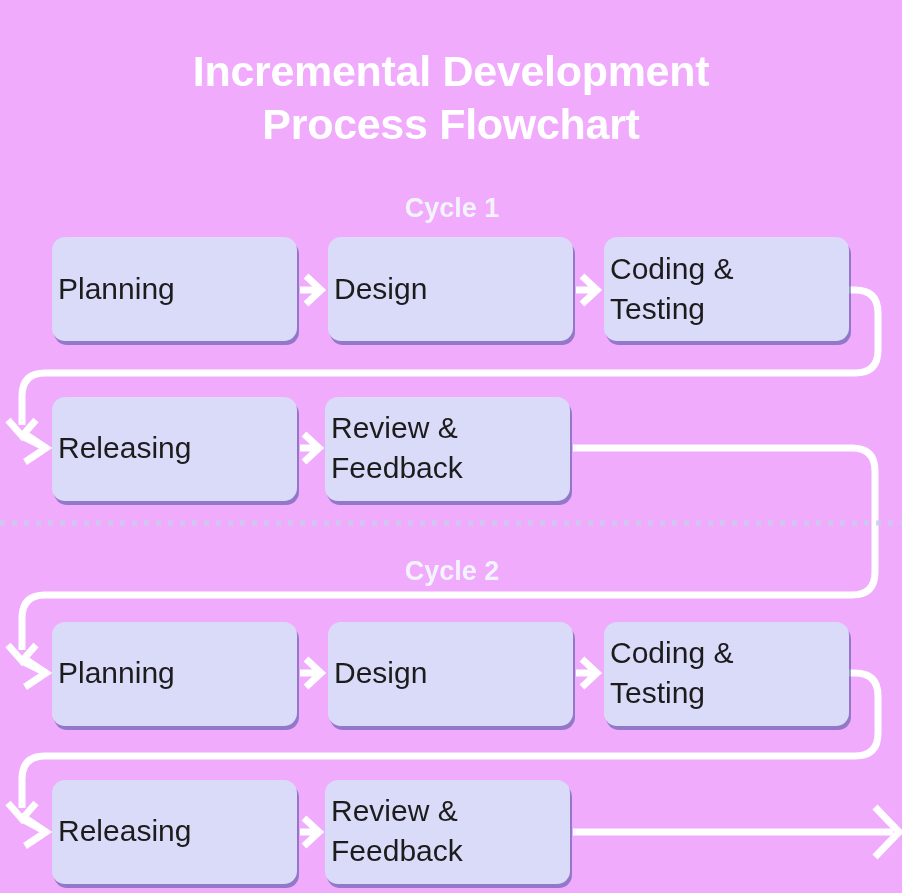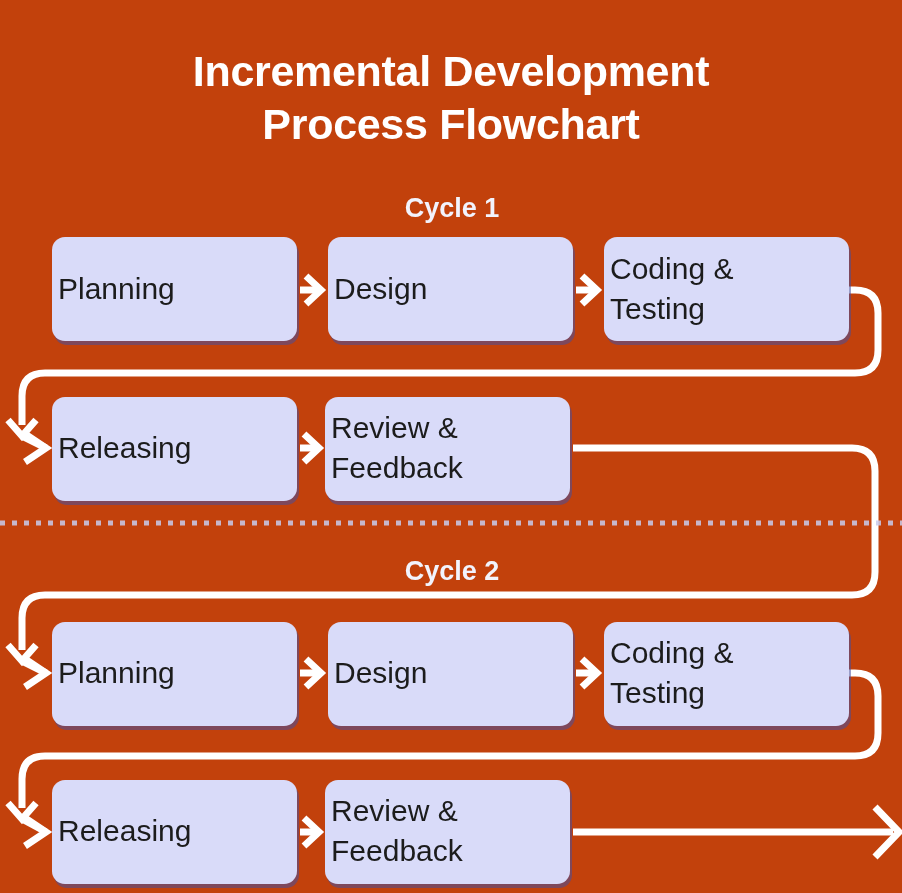--- a/index.html
+++ b/index.html
@@ -9,21 +9,21 @@
     background: #3f4694;
   }
   body {
     font-family: "Liberation Sans", sans-serif;
   }
   #chart-root {
     position: relative;
     width: 902px;
     height: 893px;
     overflow: hidden;
-    background: #c2410c;
+    background: #f0abfc;
   }
   #chart-svg {
     position: absolute;
     left: 0;
     top: 0;
     width: 902px;
     height: 893px;
     display: block;
   }
   .title-line {

